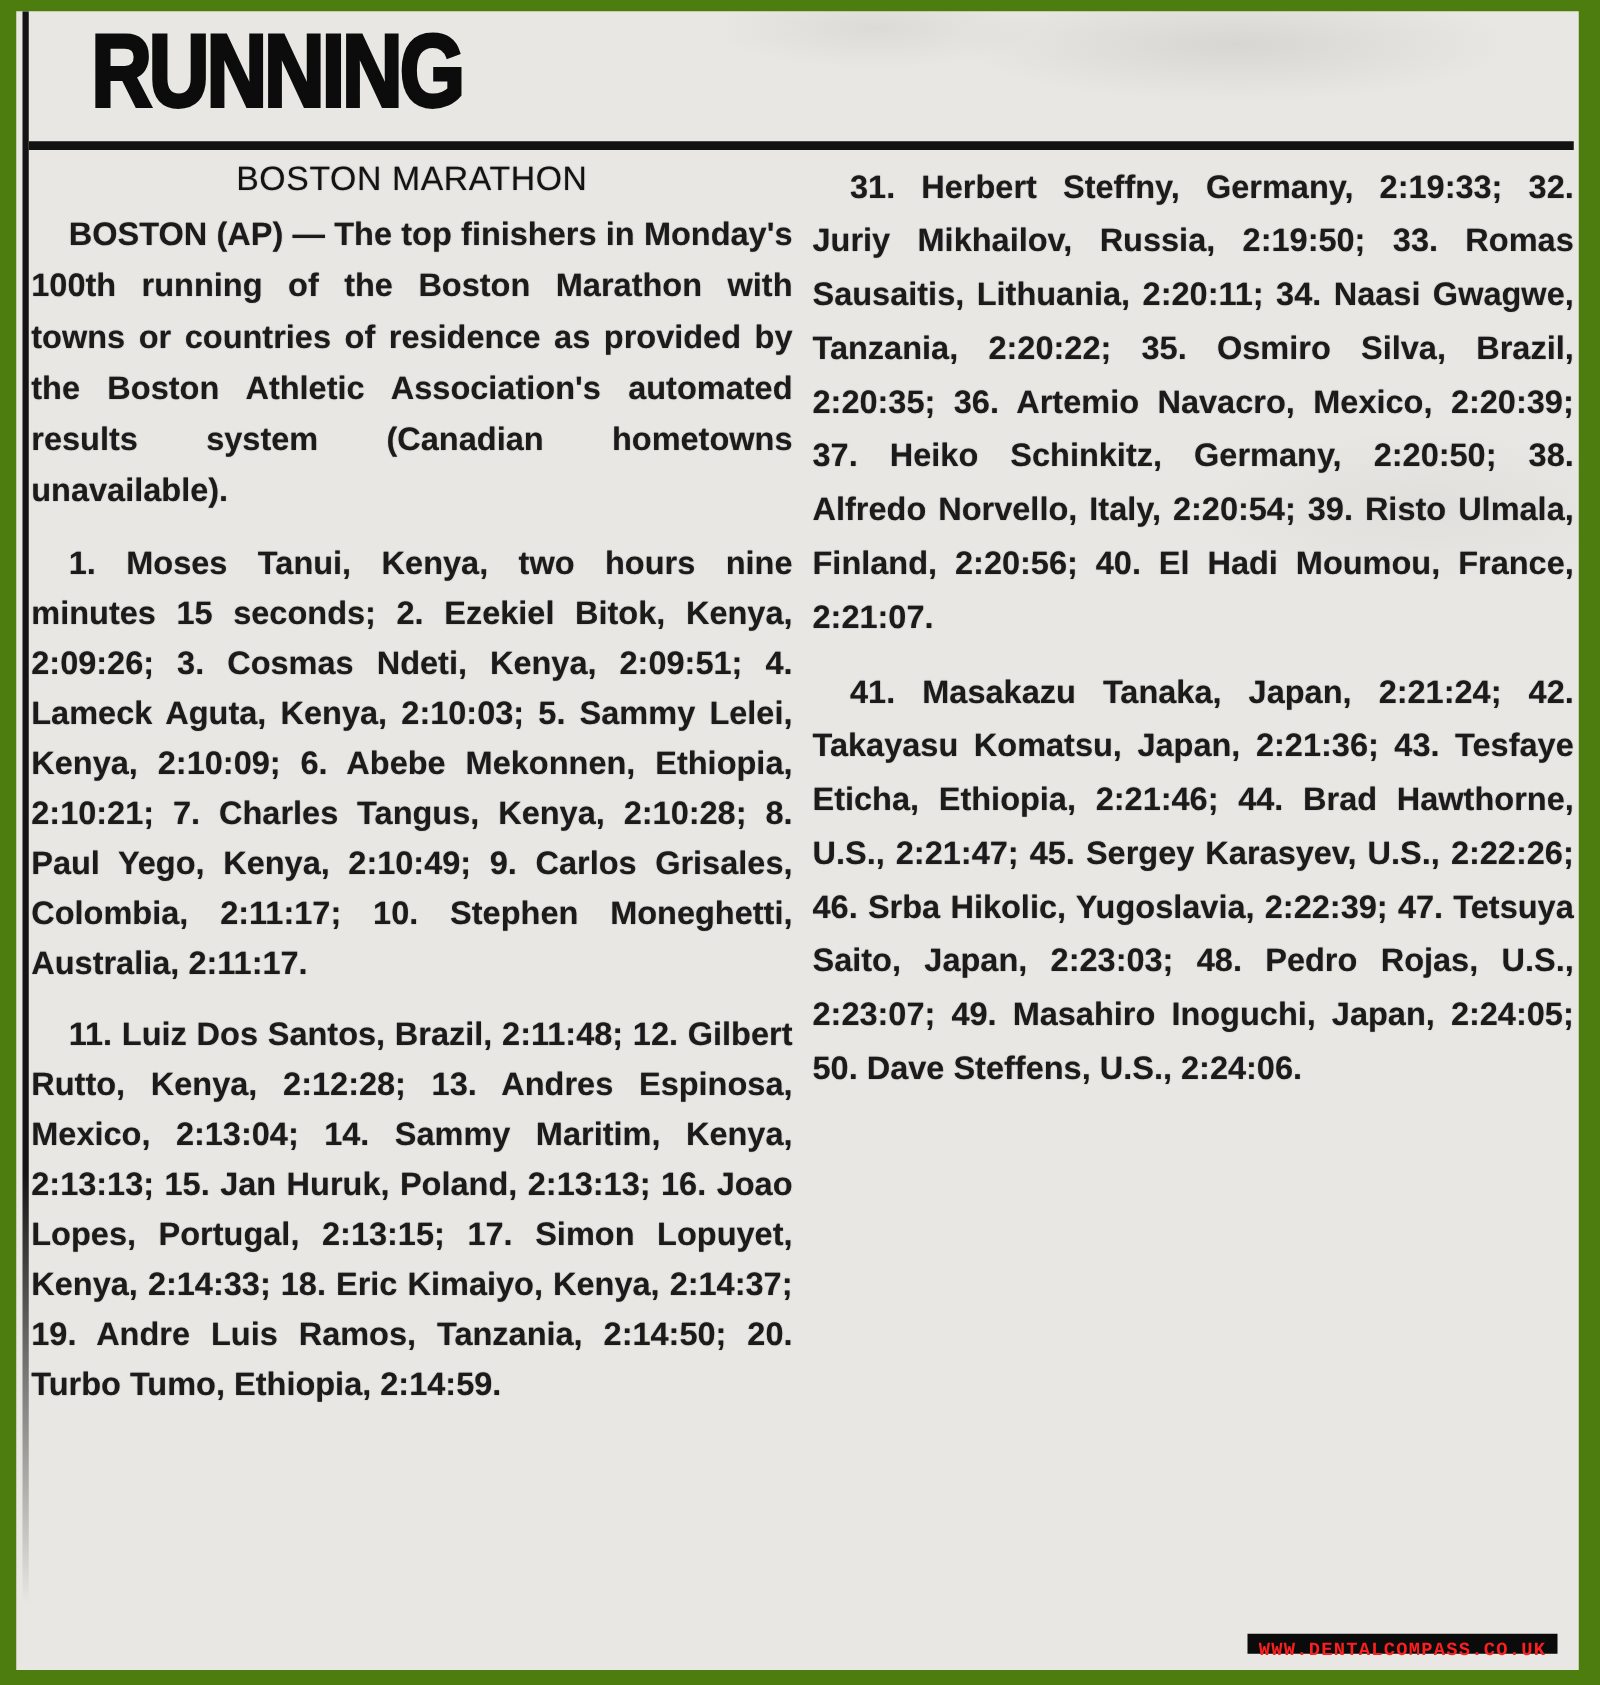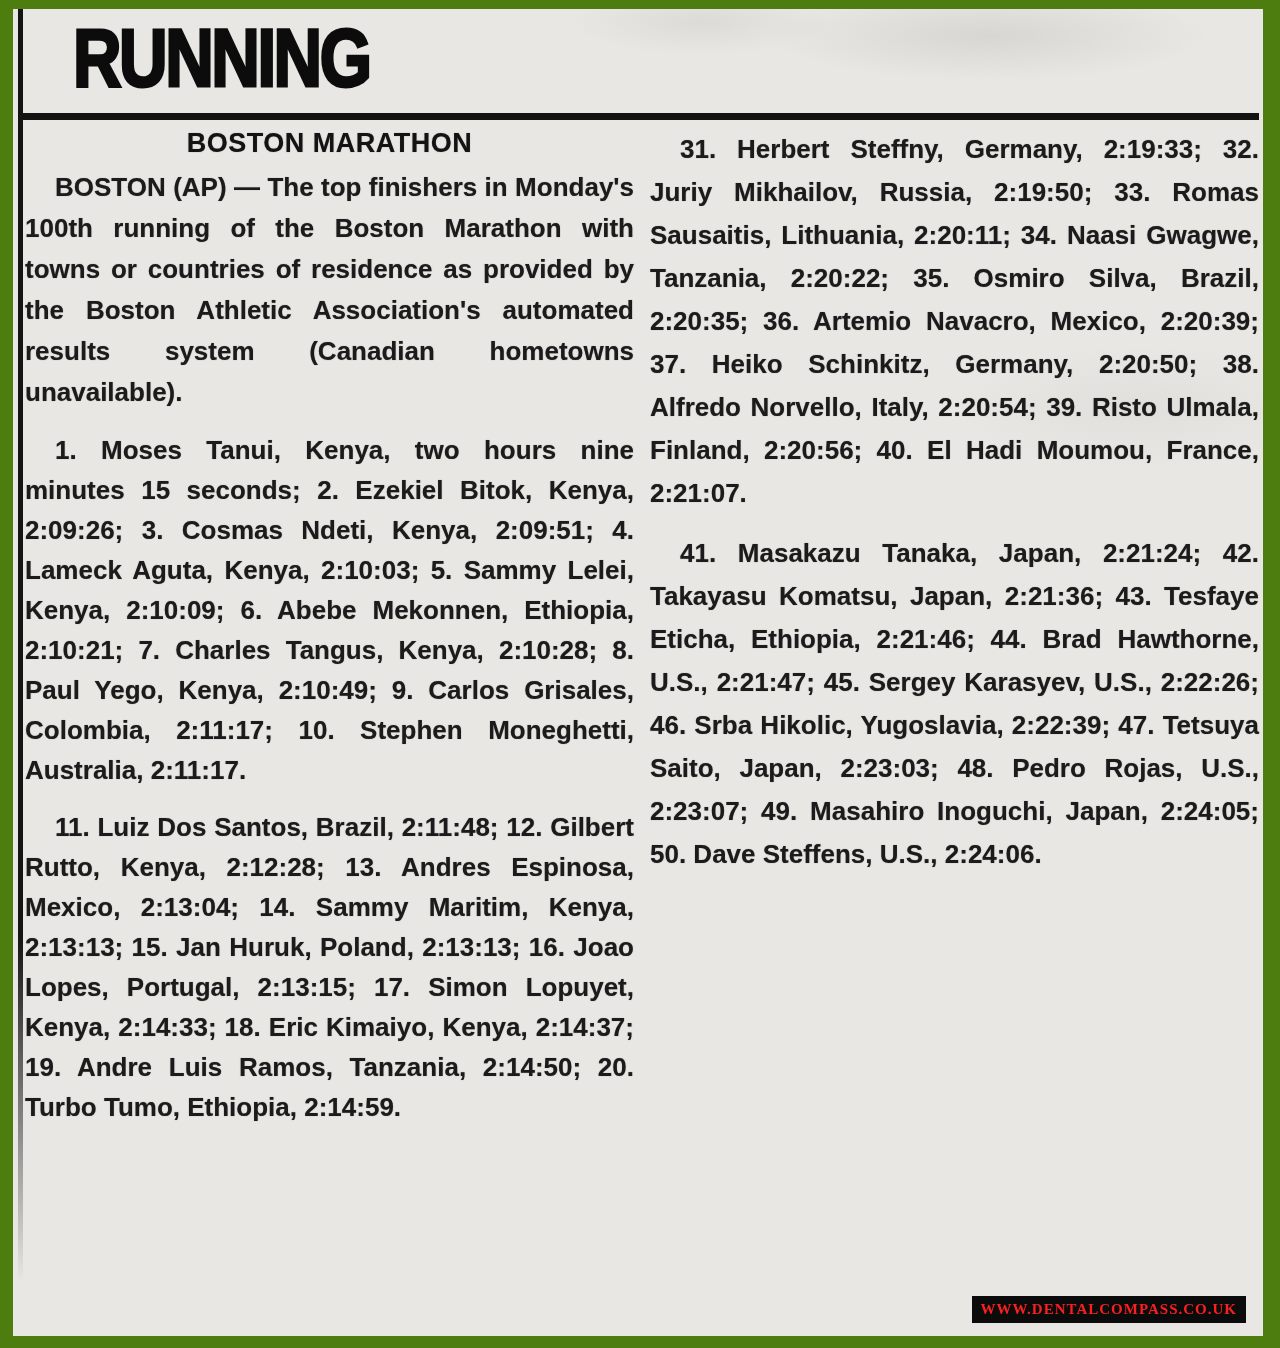--- a/index.html
+++ b/index.html
@@ -66,34 +66,34 @@
     text-shadow: 0 0 1px rgba(10,10,10,.45);
   }
   .col p { margin: 0 0 17px 0; }
   .col-left p { line-height: 40px; }
   .col-left p.lead { line-height: 41px; }
   .col-right p { line-height: 43px; }
   .indent { text-indent: 30px; }
   .article-title {
     font-family: "Liberation Sans", sans-serif;
     font-size: 27px;
-    font-weight: bold;
+    font-weight: normal;
     text-align: center;
     margin: 0 0 8px 0;
     color: #131313;
     letter-spacing: .5px;
     text-shadow: 0 0 1px rgba(10,10,10,.5);
   }
   .watermark {
     position: absolute;
     right: 17px; bottom: 13px;
-    height: 27px;
+    height: 16px;
     background: #0b0b0b;
     color: #fb1f1f;
-    font-family: Liberation Serif, serif;
+    font-family: Liberation Mono, monospace;
     font-weight: bold;
     font-size: 15px;
     line-height: 27px;
     letter-spacing: 1px;
     padding: 0 9px;
     margin-top: 12px;
   }
 </style>
 </head>
 <body>

